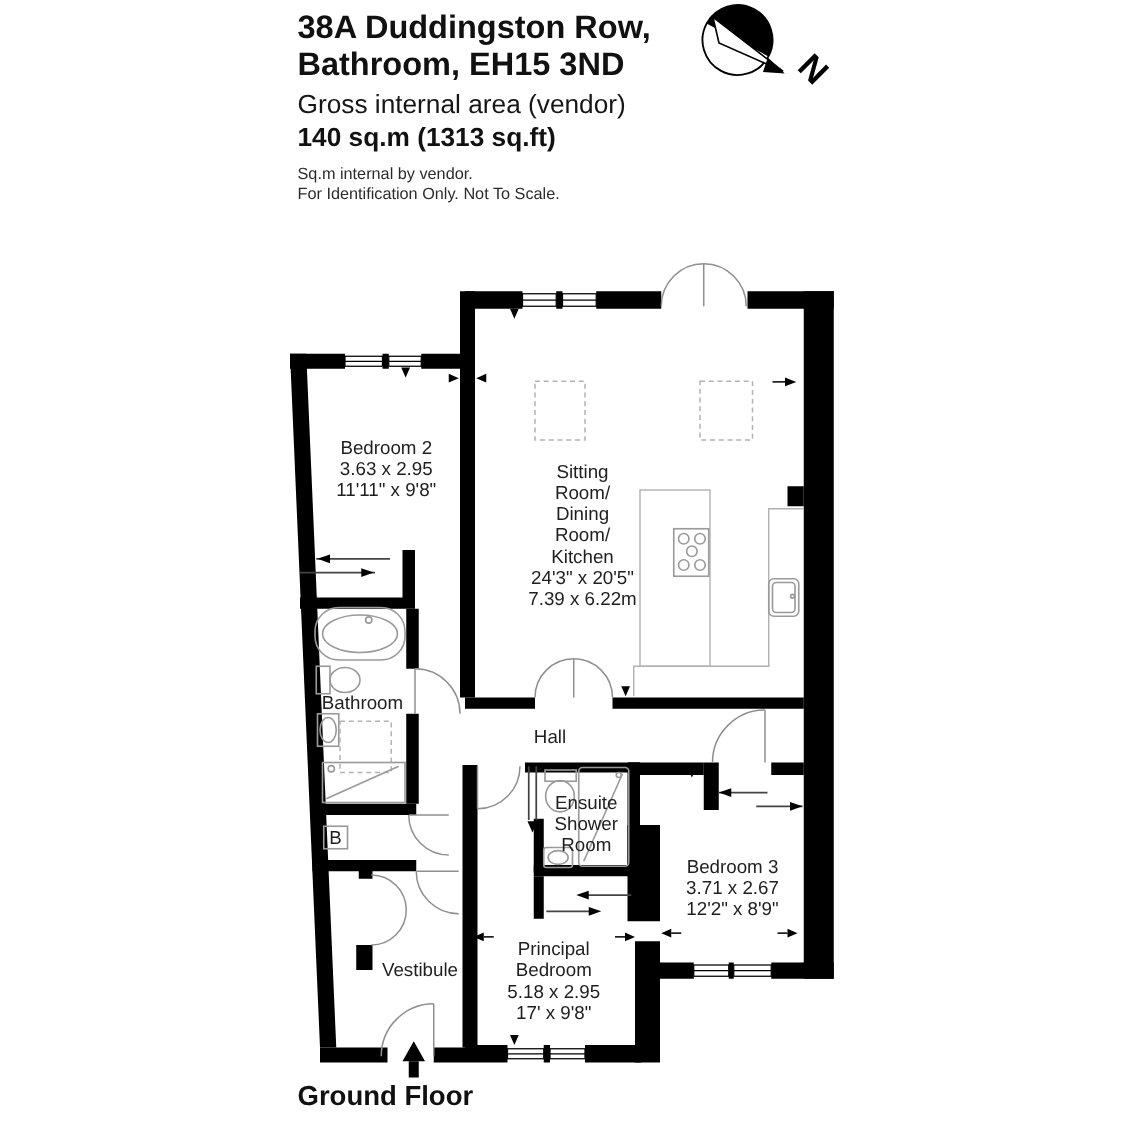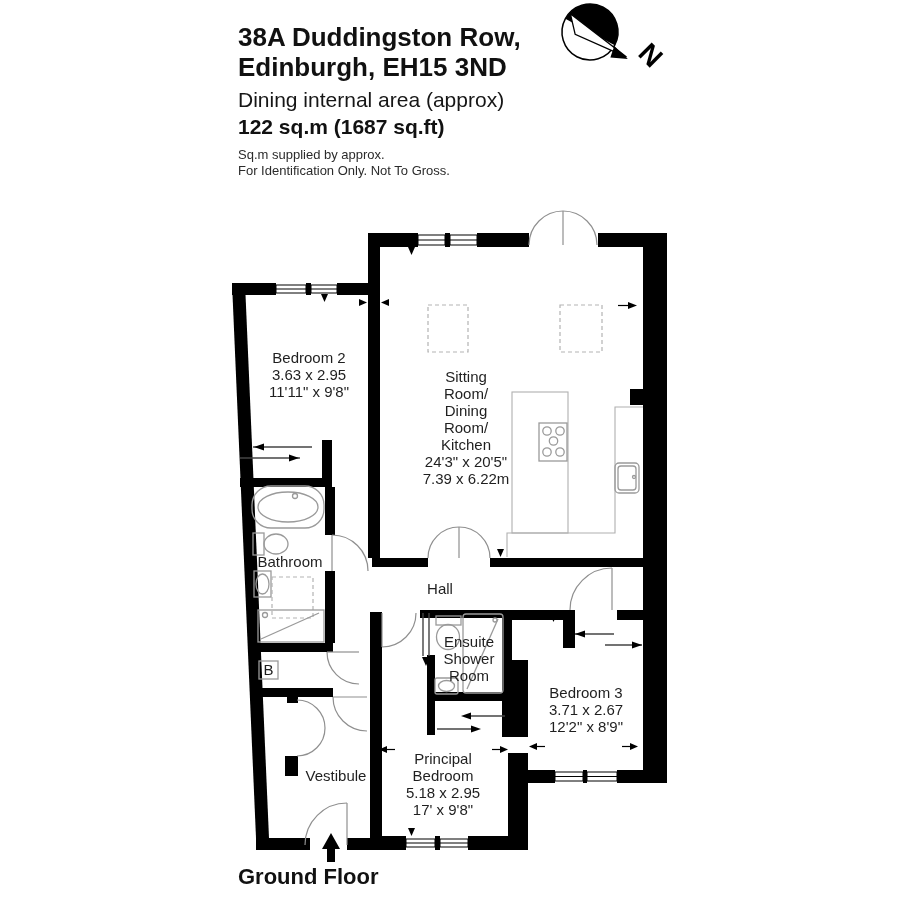--- a/index.html
+++ b/index.html
@@ -1,17 +1,17 @@
 <!DOCTYPE html>
 <html><head>
 <meta charset="utf-8">
 <style>
   html,body{margin:0;padding:0;background:#fff;}
   body{width:900px;height:900px;position:relative;font-family:"Liberation Sans",sans-serif;color:#1c1c1c;overflow:hidden;}
-  .header{position:absolute;left:238px;top:22px;width:330px;}
+  .header{position:absolute;left:238px;top:6px;width:330px;}
   .address{font-size:26px;font-weight:bold;line-height:30px;letter-spacing:0;color:#111;}
   .logo-row{margin-top:10px;height:48px;}
   .area-label{font-size:21px;margin-top:6px;color:#161616;}
   .area-value{font-size:21px;font-weight:bold;margin-top:3px;color:#111;}
   .notes{margin-top:8px;font-size:13px;line-height:16px;color:#2b2b2b;}
   #plan{position:absolute;left:0;top:0;}
   svg text{font-family:"Liberation Sans",sans-serif;}
   .roomlabel{font-size:15px;fill:#1f1f1f;}
   .wall{fill:#000;}
   .fix{fill:none;stroke:#9a9a9a;stroke-width:1.3;}
@@ -21,27 +21,27 @@
   .dash{fill:none;stroke:#b3b3b3;stroke-width:1.2;stroke-dasharray:4 3;}
   .slide{stroke:#444;stroke-width:1.4;fill:none;}
   .marr{fill:#000;}
 </style>
 </head>
 <body>
 
 <div class="header">
   <div class="address">
     <div>38A Duddingston Row,</div>
-    <div>Edinburgh, EH15 3ND</div>
+    <div>Bathroom, EH15 3ND</div>
   </div>
-  <div class="area-label">Dining internal area (approx)</div>
-  <div class="area-value">122 sq.m (1687 sq.ft)</div>
+  <div class="area-label">Gross internal area (vendor)</div>
+  <div class="area-value">140 sq.m (1313 sq.ft)</div>
   <div class="notes">
-    <div>Sq.m supplied by approx.</div>
-    <div>For Identification Only. Not To Gross.</div>
+    <div>Sq.m internal by vendor.</div>
+    <div>For Identification Only. Not To Scale.</div>
   </div>
 </div>
 
 <svg id="plan" width="900" height="900" viewBox="0 0 900 900">
 
   <g>
     <g transform="translate(590,32) rotate(28)">
       <circle r="28" fill="#fff" stroke="#000" stroke-width="1.5"></circle>
       <path d="M-28,0 A28,28 0 0 1 28,0 Z" fill="#000"></path>
       <polygon points="-26,-7 44,5 -12,9" fill="#fff" stroke="#000" stroke-width="1.3"></polygon>

